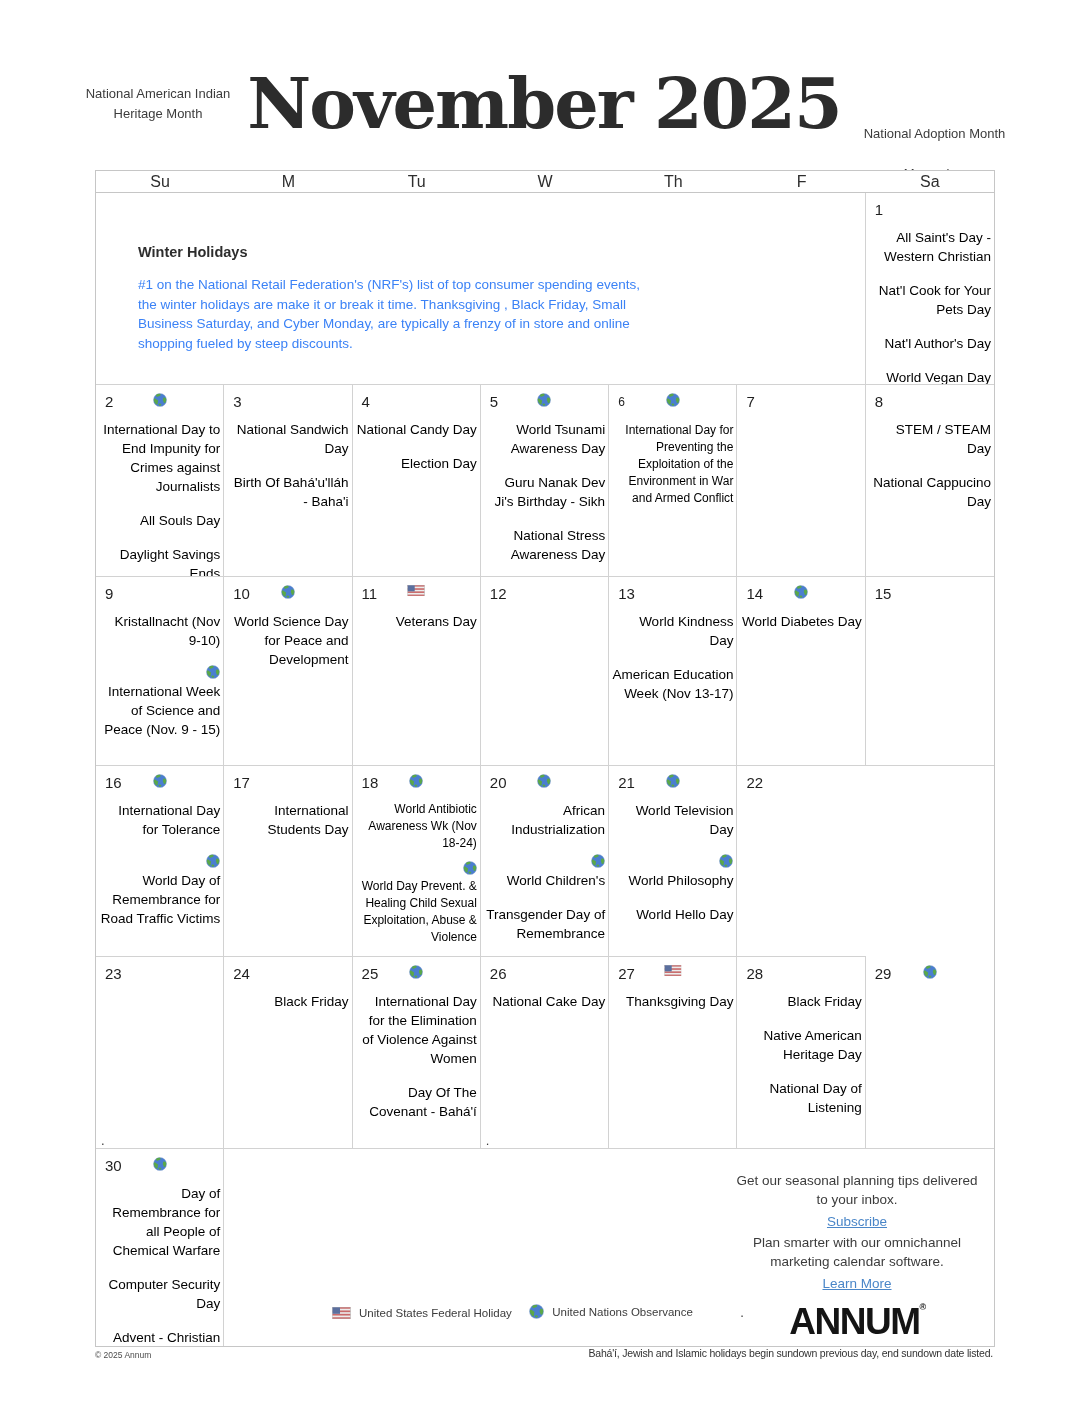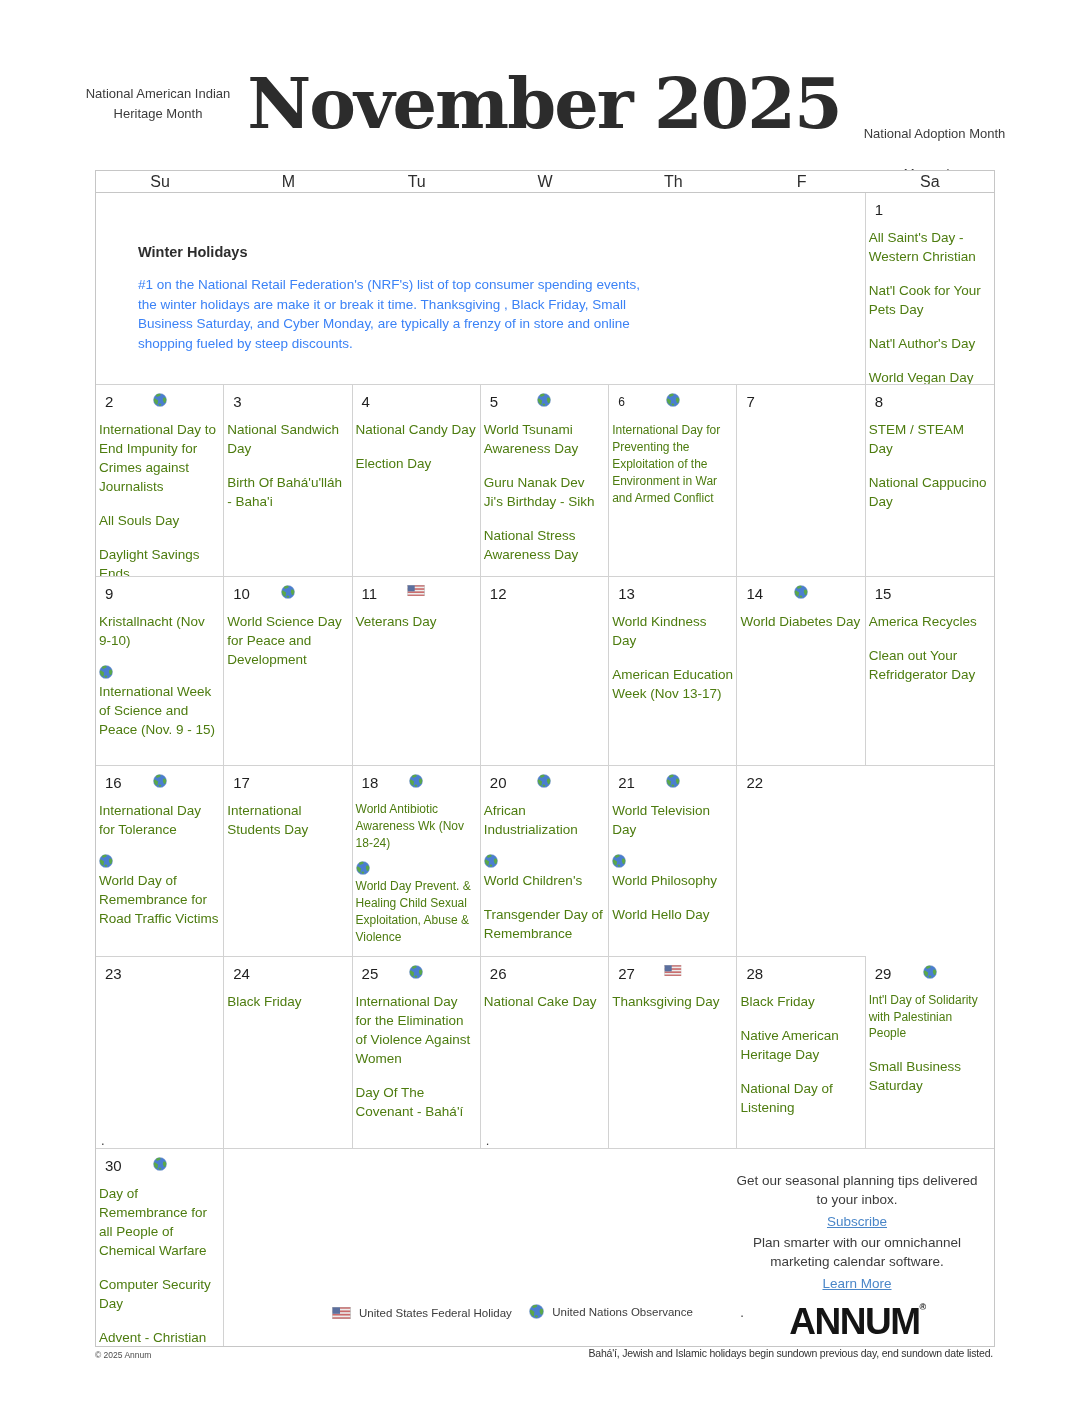--- a/index.html
+++ b/index.html
@@ -29,21 +29,21 @@
   .week.last .cell{border-bottom:none;}
   .span6{grid-column:span 6;}
   
   .intro-cell{padding:51px 0 0 42px;}
   .intro-h{font-weight:bold;font-size:14.5px;color:#2d2d2d;margin-bottom:15px;}
   .intro-b{font-size:13.5px;line-height:19.5px;color:#3b82f6;width:512px;}
   
   .numrow{position:relative;height:25px;padding:8px 0 0 9px;font-size:15px;color:#1f1f1f;}
   .numrow.num-sm{font-size:12px;padding-top:10px;}
   .badge{position:absolute;top:8px;left:50%;transform:translateX(-50%);line-height:0;}
-  .items{text-align:left;padding:2px 3px 0;font-size:13.5px;line-height:19px;color:#4d7c0f;}
+  .items{text-align:right;padding:2px 3px 0;font-size:13.5px;line-height:19px;color:#000000;}
   .item{margin-bottom:15px;}
   .cell.small .items{font-size:12px;line-height:17px;}
   .cell.small .item{margin-bottom:9px;}
   .item.sm{font-size:12px;line-height:16.5px;}
   .iconline{display:block;margin:1px auto 3px;line-height:0;}
   .cell-dot{position:absolute;bottom:0px;left:5px;font-size:13px;color:#3c3c3c;}
   
   .promo{position:absolute;top:22px;right:11px;width:252px;text-align:center;
     font-size:13.5px;line-height:19px;color:#3c3c3c;}
   .promo-line{margin-bottom:2px;}
@@ -219,24 +219,20 @@
                 <path d="M1 6.5c.8-.6 2.2-.4 2.8.5.5.8 1.7.7 2 1.7.3 1-.7 1.7-.4 2.7.3 1-.5 1.8-1.5 1.6-1-.2-1-1.3-1.8-2C1.3 10.3.7 8.4 1 6.5z" fill="#5aa749"></path>
                 <path d="M12.2 5.2c1-.3 2.3.3 2.8 1.2.4 1.8-.1 3.6-1.2 5-.8.2-1.6-.3-1.7-1.2-.1-.8-1-1.2-.8-2.1.2-.9 0-2.6.9-2.9z" fill="#5aa749"></path>
                 <path d="M7.2 12.1c.8-.4 1.9 0 2.2.8.2.6-.2 1.4-.9 1.5-.9.2-1.8-.2-2.2-1-.1-.6.3-1.1.9-1.3z" fill="#5aa749"></path>
               </svg></span></span></div>
         <div class="items">
           <div class="item"><span class="htext">World Diabetes Day</span></div>
         </div>
       </div>
       <div class="cell">
         <div class="numrow"><span class="num">15</span></div>
-        <div class="items">
-          <div class="item"><span class="htext">America Recycles</span></div>
-          <div class="item"><span class="htext">Clean out Your Refridgerator Day</span></div>
-        </div>
       </div>
     </div>
     <div class="week" style="height: 191px;">
       <div class="cell">
         <div class="numrow"><span class="num">16</span><span class="badge"><span><svg width="14" height="14" viewBox="0 0 16 16">
                 <circle cx="8" cy="8" r="7.5" fill="#4a7ed0" stroke="#9db2cf" stroke-width="0.5"></circle>
                 <path d="M4 1.6c2-.9 3.4-.8 4.6-.2.4 1-.3 1.8-1.3 2-1.4.3-2 1.2-3 .8C3.4 3.8 3.2 2.4 4 1.6z" fill="#5aa749"></path>
                 <path d="M1 6.5c.8-.6 2.2-.4 2.8.5.5.8 1.7.7 2 1.7.3 1-.7 1.7-.4 2.7.3 1-.5 1.8-1.5 1.6-1-.2-1-1.3-1.8-2C1.3 10.3.7 8.4 1 6.5z" fill="#5aa749"></path>
                 <path d="M12.2 5.2c1-.3 2.3.3 2.8 1.2.4 1.8-.1 3.6-1.2 5-.8.2-1.6-.3-1.7-1.2-.1-.8-1-1.2-.8-2.1.2-.9 0-2.6.9-2.9z" fill="#5aa749"></path>
                 <path d="M7.2 12.1c.8-.4 1.9 0 2.2.8.2.6-.2 1.4-.9 1.5-.9.2-1.8-.2-2.2-1-.1-.6.3-1.1.9-1.3z" fill="#5aa749"></path>
@@ -378,24 +374,20 @@
         </div>
       </div>
       <div class="cell">
         <div class="numrow"><span class="num">29</span><span class="badge"><span><svg width="14" height="14" viewBox="0 0 16 16">
                 <circle cx="8" cy="8" r="7.5" fill="#4a7ed0" stroke="#9db2cf" stroke-width="0.5"></circle>
                 <path d="M4 1.6c2-.9 3.4-.8 4.6-.2.4 1-.3 1.8-1.3 2-1.4.3-2 1.2-3 .8C3.4 3.8 3.2 2.4 4 1.6z" fill="#5aa749"></path>
                 <path d="M1 6.5c.8-.6 2.2-.4 2.8.5.5.8 1.7.7 2 1.7.3 1-.7 1.7-.4 2.7.3 1-.5 1.8-1.5 1.6-1-.2-1-1.3-1.8-2C1.3 10.3.7 8.4 1 6.5z" fill="#5aa749"></path>
                 <path d="M12.2 5.2c1-.3 2.3.3 2.8 1.2.4 1.8-.1 3.6-1.2 5-.8.2-1.6-.3-1.7-1.2-.1-.8-1-1.2-.8-2.1.2-.9 0-2.6.9-2.9z" fill="#5aa749"></path>
                 <path d="M7.2 12.1c.8-.4 1.9 0 2.2.8.2.6-.2 1.4-.9 1.5-.9.2-1.8-.2-2.2-1-.1-.6.3-1.1.9-1.3z" fill="#5aa749"></path>
               </svg></span></span></div>
-        <div class="items">
-          <div class="item sm"><span class="htext">Int'l Day of Solidarity with Palestinian People</span></div>
-          <div class="item"><span class="htext">Small Business Saturday</span></div>
-        </div>
       </div>
     </div>
     <div class="week last" style="height: 197px;">
       <div class="cell">
         <div class="numrow"><span class="num">30</span><span class="badge"><span><svg width="14" height="14" viewBox="0 0 16 16">
                 <circle cx="8" cy="8" r="7.5" fill="#4a7ed0" stroke="#9db2cf" stroke-width="0.5"></circle>
                 <path d="M4 1.6c2-.9 3.4-.8 4.6-.2.4 1-.3 1.8-1.3 2-1.4.3-2 1.2-3 .8C3.4 3.8 3.2 2.4 4 1.6z" fill="#5aa749"></path>
                 <path d="M1 6.5c.8-.6 2.2-.4 2.8.5.5.8 1.7.7 2 1.7.3 1-.7 1.7-.4 2.7.3 1-.5 1.8-1.5 1.6-1-.2-1-1.3-1.8-2C1.3 10.3.7 8.4 1 6.5z" fill="#5aa749"></path>
                 <path d="M12.2 5.2c1-.3 2.3.3 2.8 1.2.4 1.8-.1 3.6-1.2 5-.8.2-1.6-.3-1.7-1.2-.1-.8-1-1.2-.8-2.1.2-.9 0-2.6.9-2.9z" fill="#5aa749"></path>
                 <path d="M7.2 12.1c.8-.4 1.9 0 2.2.8.2.6-.2 1.4-.9 1.5-.9.2-1.8-.2-2.2-1-.1-.6.3-1.1.9-1.3z" fill="#5aa749"></path>

